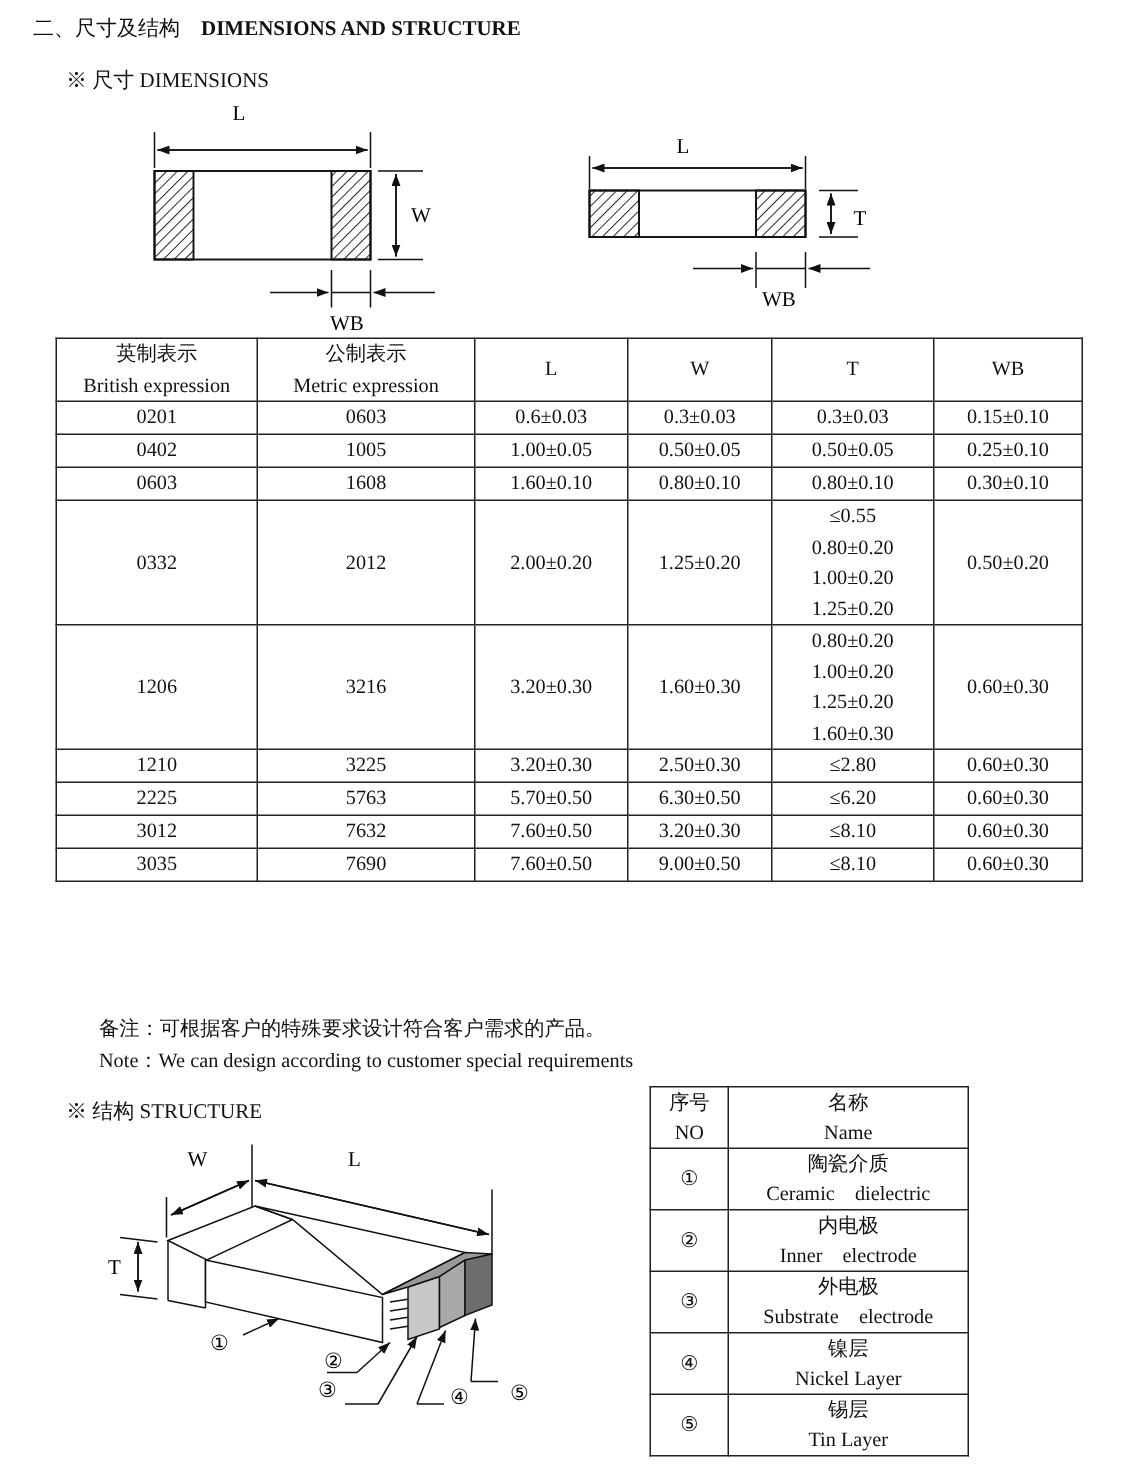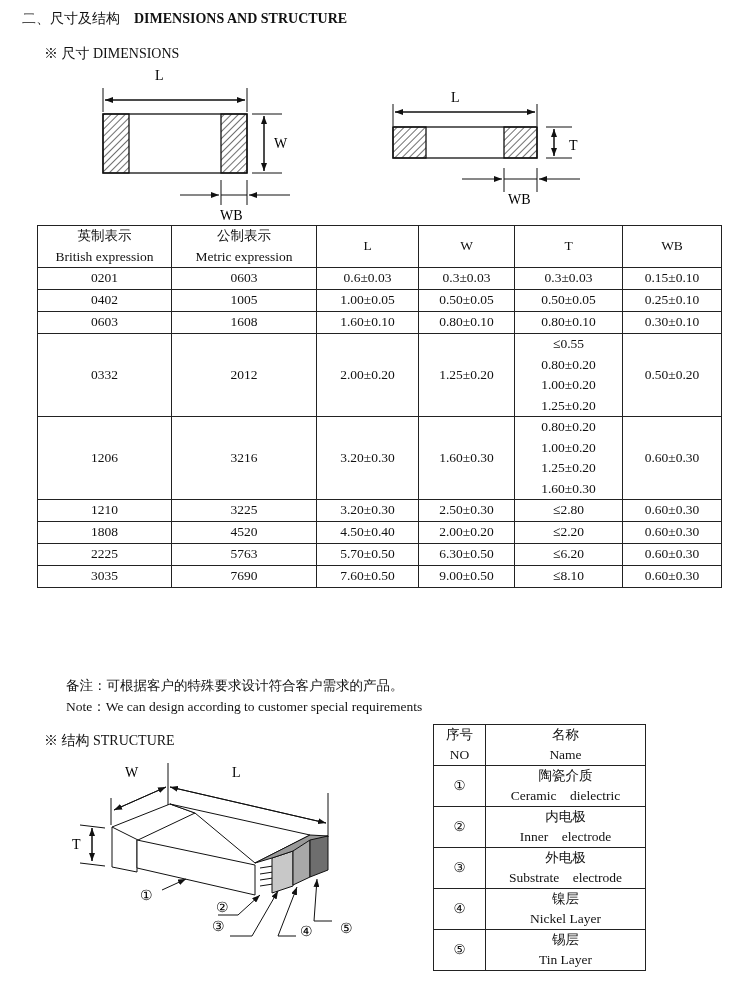--- a/index.html
+++ b/index.html
@@ -162,36 +162,36 @@
         <td>1210</td>
         <td>3225</td>
         <td>3.20±0.30</td>
         <td>2.50±0.30</td>
         <td>
           <div>≤2.80</div>
         </td>
         <td>0.60±0.30</td>
       </tr>
       <tr style="height: 22px;">
-        <td>1808</td>
-        <td>4520</td>
-        <td>4.50±0.40</td>
-        <td>2.00±0.20</td>
-        <td>
-          <div>≤2.20</div>
-        </td>
-        <td>0.60±0.30</td>
-      </tr>
-      <tr style="height: 22px;">
         <td>2225</td>
         <td>5763</td>
         <td>5.70±0.50</td>
         <td>6.30±0.50</td>
         <td>
           <div>≤6.20</div>
+        </td>
+        <td>0.60±0.30</td>
+      </tr>
+      <tr style="height: 22px;">
+        <td>3012</td>
+        <td>7632</td>
+        <td>7.60±0.50</td>
+        <td>3.20±0.30</td>
+        <td>
+          <div>≤8.10</div>
         </td>
         <td>0.60±0.30</td>
       </tr>
       <tr style="height: 22px; margin-top: 32px;">
         <td>3035</td>
         <td>7690</td>
         <td>7.60±0.50</td>
         <td>9.00±0.50</td>
         <td>
           <div>≤8.10</div>

